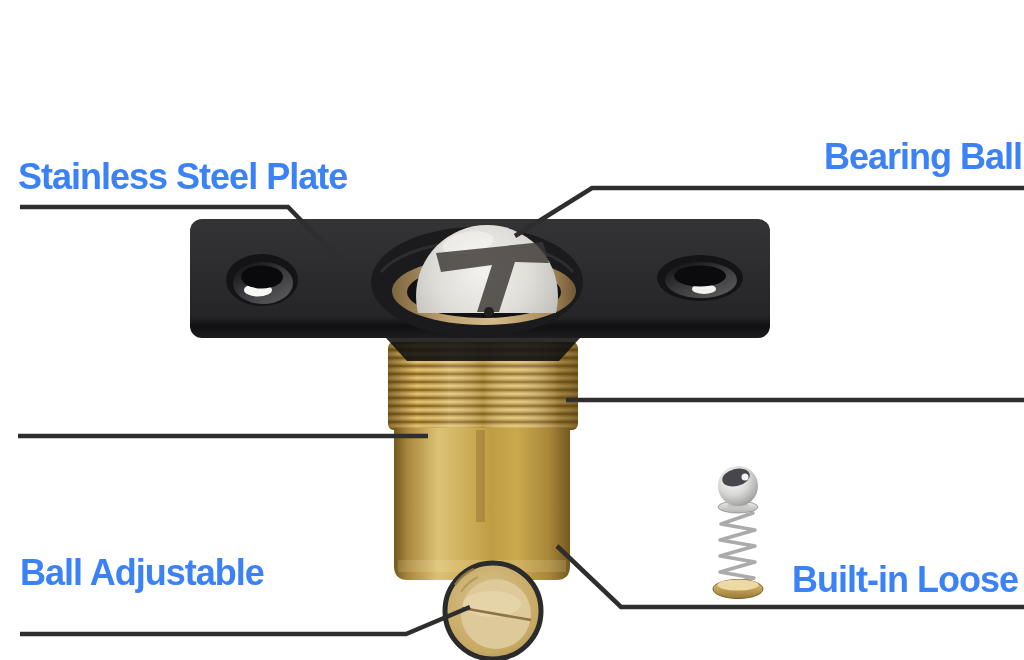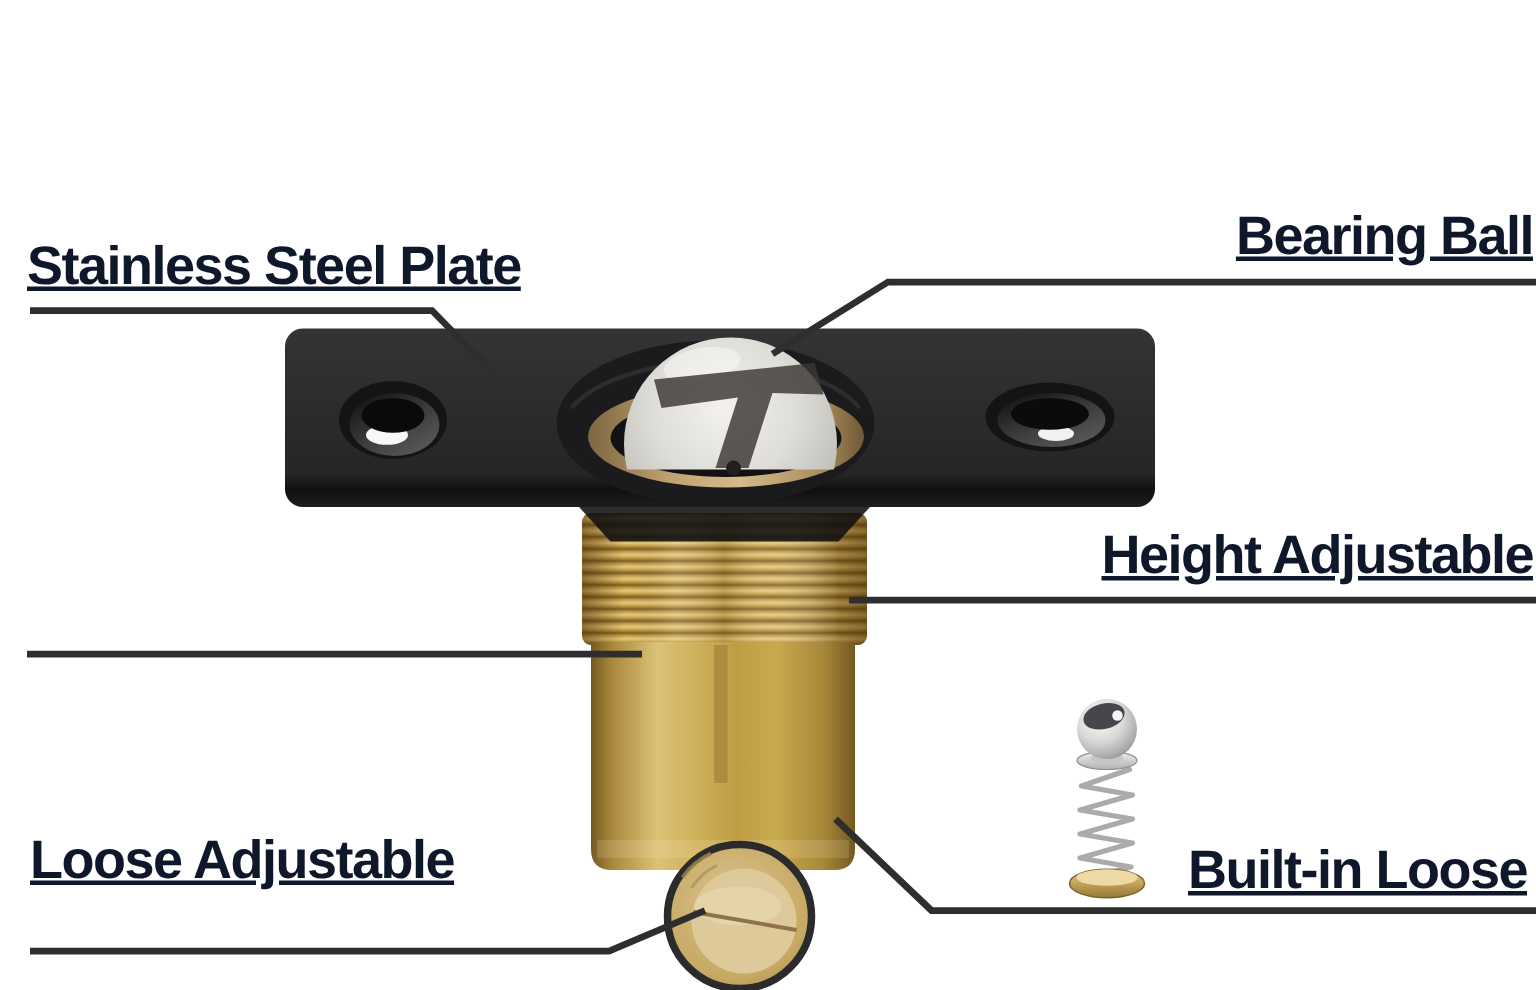--- a/index.html
+++ b/index.html
@@ -3,21 +3,21 @@
 <meta charset="utf-8">
 <style>
   html,body{margin:0;padding:0;background:#ffffff;}
   #canvas{
     position:relative;width:1024px;height:660px;overflow:hidden;
     background:#ffffff;font-family:"Liberation Sans",sans-serif;
   }
   #art{position:absolute;left:0;top:0;}
   .callout{
     position:absolute;font-weight:700;font-size:36px;line-height:36px;
-    letter-spacing:-1px;color:#0f172a;white-space:nowrap;text-decoration:underline;
+    letter-spacing:-1px;color:#3b82f6;white-space:nowrap;
   }
   .callout.right{text-align:right;}
   .callout span{display:block;}
 </style>
 </head>
 <body>
 
 <div id="canvas">
 
   <svg id="art" width="1024" height="660" viewBox="0 0 1024 660">
@@ -170,21 +170,20 @@
       <polyline points="18,436 428,436"></polyline>
       <polyline points="20,634 406,634 470,607"></polyline>
       <polyline points="1024,607 621,607 557,546"></polyline>
     </g>
   </svg>
 
   <div class="callout" style="left:18px;top:159px;">Stainless Steel Plate</div>
 
   <div class="callout right" style="right:2px;top:139px;">Bearing Ball</div>
 
-  <div class="callout right" style="right:2px;top:352px;">Height Adjustable</div>
 
 
   <div class="callout" style="left:20px;top:555px;">
-    <span>Loose Adjustable</span>
+    <span>Ball Adjustable</span>
   </div>
 
   <div class="callout right" style="right:6px;top:562px;">Built-in Loose</div>
 </div>
 
 </body></html>

